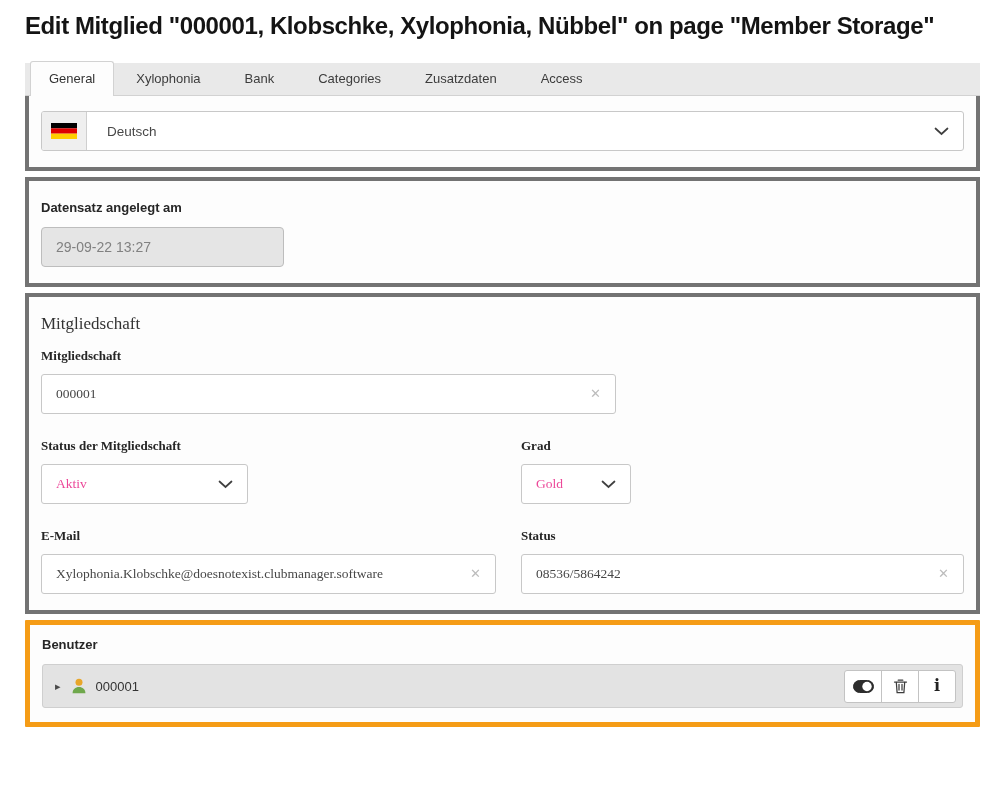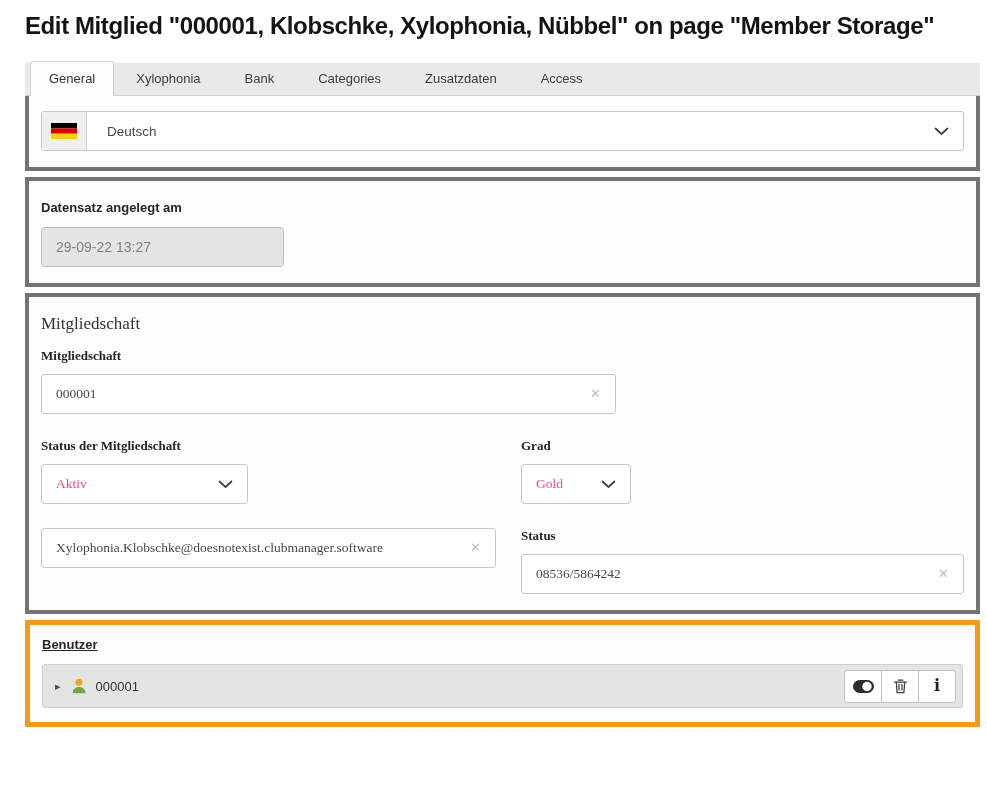--- a/index.html
+++ b/index.html
@@ -191,39 +191,40 @@
               <svg width="15" height="9" viewBox="0 0 15 9">
                   <path d="M1.5 1.5l6 5.5 6-5.5" stroke="#3f3f3f" stroke-width="1.7" fill="none" stroke-linecap="round"></path>
                 </svg>
             </span>
           </div>
         </div>
       </div>
 
       <div class="two-col">
         <div class="col-left">
+          <div class="field-label">E-Mail</div>
           <div class="text-input-wrap">
             <input type="text" value="Xylophonia.Klobschke@doesnotexist.clubmanager.software" style="">
             <span class="clear-x">✕</span>
           </div>
         </div>
         <div class="col-right">
           <div class="field-label">Status</div>
           <div class="text-input-wrap">
             <input type="text" value="08536/5864242" style="">
             <span class="clear-x">✕</span>
           </div>
         </div>
       </div>
     </div>
   </section>
 
   <section class="panel highlight">
     <div class="pad">
-      <div class="field-label" style="margin-bottom:12px;text-decoration:underline;">Benutzer</div>
+      <div class="field-label" style="margin-bottom:12px;">Benutzer</div>
       <div class="user-row">
         <span class="expand-arrow">▸</span>
         <svg width="18" height="18" viewBox="0 0 18 18">
           <circle cx="9" cy="5.2" r="3.5" fill="#E8A62A"></circle>
           <path d="M2.6 16.2 C2.6 12.4 5.4 10.1 9 10.1 C12.6 10.1 15.4 12.4 15.4 16.2 Z" fill="#6FA84C"></path>
         </svg>
         <span class="user-name">000001</span>
 
         <div class="btn-group">
           <div class="icon-btn">

